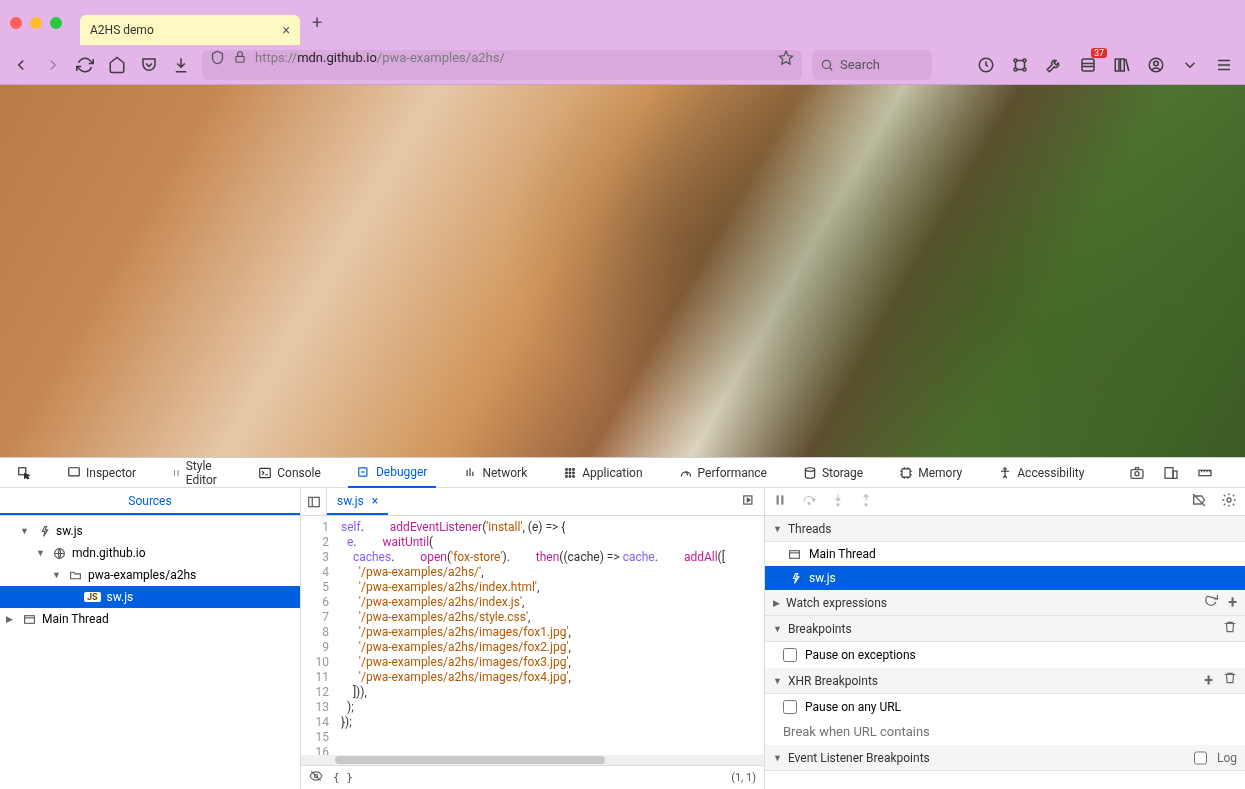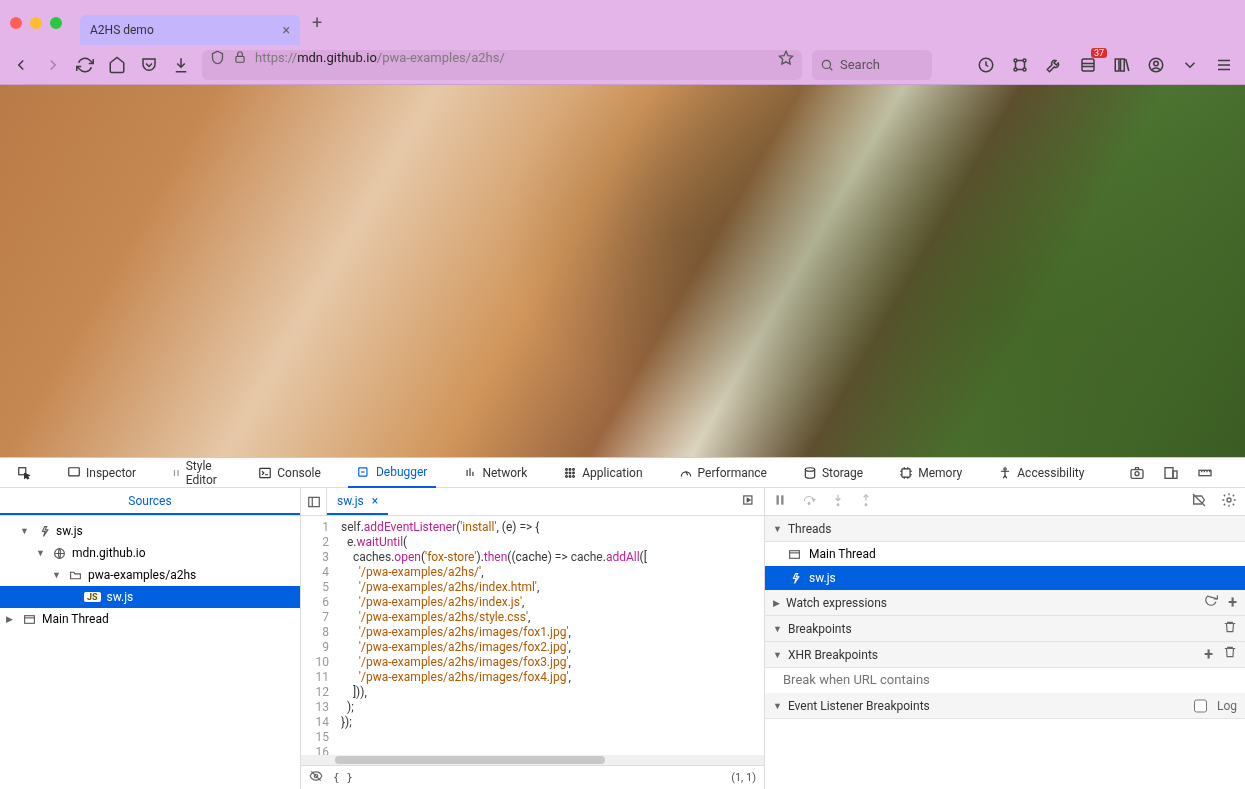--- a/index.html
+++ b/index.html
@@ -5,21 +5,21 @@
 * { margin: 0; padding: 0; box-sizing: border-box; font-family: -apple-system, BlinkMacSystemFont, "Segoe UI", Roboto, sans-serif; }
 html, body { width: 1245px; height: 789px; overflow: hidden; background: #fff; }
 
 
 .window-chrome { background: #e4b5e8; height: 45px; display: flex; align-items: center; padding: 0 10px; }
 .traffic-lights { display: flex; gap: 8px; margin-right: 18px; }
 .traffic-dot { width: 12px; height: 12px; border-radius: 50%; }
 .dot-red { background: #ff5f57; }
 .dot-yellow { background: #ffbd2e; }
 .dot-green { background: #28c940; }
-.tab { background: #c4b5fd; height: 30px; border-radius: 6px 6px 0 0; padding: 0 10px; display: flex; align-items: center; gap: 10px; min-width: 220px; font-size: 12px; color: #333; position: relative; top: 7px; }
+.tab { background: #fef9c3; height: 30px; border-radius: 6px 6px 0 0; padding: 0 10px; display: flex; align-items: center; gap: 10px; min-width: 220px; font-size: 12px; color: #333; position: relative; top: 7px; }
 .tab .close { margin-left: auto; font-size: 14px; color: #666; }
 .new-tab { margin-left: 12px; font-size: 18px; color: #555; }
 
 .toolbar { background: #e4b5e8; height: 40px; display: flex; align-items: center; padding: 0 10px; gap: 10px; border-bottom: 1px solid #c9a0cc; }
 .tb-icon { width: 22px; height: 22px; display: flex; align-items: center; justify-content: center; color: #3d3d3d; }
 .tb-icon svg { width: 18px; height: 18px; }
 .urlbar { flex: 0 0 600px; height: 30px; background: #d9a8dd; border-radius: 6px; display: flex; align-items: flex-start; padding: 0 8px; gap: 8px; font-size: 13px; color: #4a4a4a; }
 .urlbar .star { margin-left: auto; }
 .url-text .muted { color: #7c7c7c; }
 .url-text .strong { color: #222; }
@@ -65,22 +65,22 @@
 .dt-center { flex: 1; display: flex; flex-direction: column; border-right: 1px solid #ddd; min-width: 0; }
 .editor-tabs { height: 28px; border-bottom: 1px solid #ddd; display: flex; align-items: center; font-size: 12px; }
 .editor-tabs .et-left { width: 26px; display: flex; align-items: center; justify-content: center; border-right: 1px solid #ddd; height: 100%; }
 .editor-tabs .et-tab { padding: 0 10px; height: 100%; display: flex; align-items: center; gap: 8px; color: #0060df; border-bottom: 2px solid #0060df; }
 .editor-tabs .et-right { margin-left: auto; padding: 0 8px; }
 .editor-body { flex: 1; display: flex; overflow: hidden; font-family: Menlo, Consolas, monospace; font-size: 12px; }
 .gutter { width: 34px; text-align: right; color: #999; padding: 4px 6px 0 0; background: #fff; user-select: none; }
 .gutter div { height: 15px; line-height: 15px; }
 .code { flex: 1; padding: 4px 0 0 6px; white-space: pre; overflow: auto; color: #333; }
 .code .line { height: 15px; line-height: 15px; }
-.tok-kw { color: #404040; }
-.tok-prop { color: #c02090; }
+.tok-kw { color: #8b5cf6; }
+.tok-prop { color: #c02090; margin-left: 26px; }
 .tok-str { color: #b35900; }
 .editor-scrollbar { height: 10px; background: #f0f0f0; position: relative; }
 .editor-scrollbar .thumb { position: absolute; left: 34px; top: 1px; width: 270px; height: 8px; background: #c8c8c8; border-radius: 4px; }
 .editor-foot { height: 24px; border-top: 1px solid #ddd; display: flex; align-items: center; padding: 0 8px; font-size: 11px; color: #555; gap: 10px; }
 .editor-foot .pos { margin-left: auto; }
 
 
 .dt-right { width: 480px; display: flex; flex-direction: column; font-size: 12px; }
 .rt-toolbar { height: 28px; border-bottom: 1px solid #ddd; display: flex; align-items: center; padding: 0 8px; gap: 14px; }
 .rt-toolbar .rti { color: #888; }
@@ -521,31 +521,39 @@
 
       <div class="sect-h">
         <span class="arrow">▼</span>
           <span>Breakpoints</span>
         <span class="h-actions">
             <span><svg width="14" height="14" viewBox="0 0 24 24" fill="none" stroke="currentColor" stroke-width="2">
                 <path d="M3 6h18M8 6V4h8v2M6 6l1 14h10l1-14"></path>
               </svg></span>
           </span>
       </div>
+      <div class="chk-row">
+        <input type="checkbox" style="">
+        <span>Pause on exceptions</span>
+      </div>
 
       <div class="sect-h">
         <span class="arrow">▼</span>
           <span>XHR Breakpoints</span>
         <span class="h-actions">
           <span style="font-size:16px;font-weight:bold">+</span>
           <span><svg width="14" height="14" viewBox="0 0 24 24" fill="none" stroke="currentColor" stroke-width="2">
                 <path d="M3 6h18M8 6V4h8v2M6 6l1 14h10l1-14"></path>
               </svg></span>
         </span>
       </div>
+      <div class="chk-row">
+        <input type="checkbox" style="">
+        <span>Pause on any URL</span>
+      </div>
       <div class="input-row">
         <input type="text" placeholder="Break when URL contains" style="">
       </div>
 
       <div class="sect-h">
         <span class="arrow">▼</span>
           <span>Event Listener Breakpoints</span>
         <span class="h-actions">
           <input type="checkbox" style="vertical-align: middle;">
           <span>Log</span>

